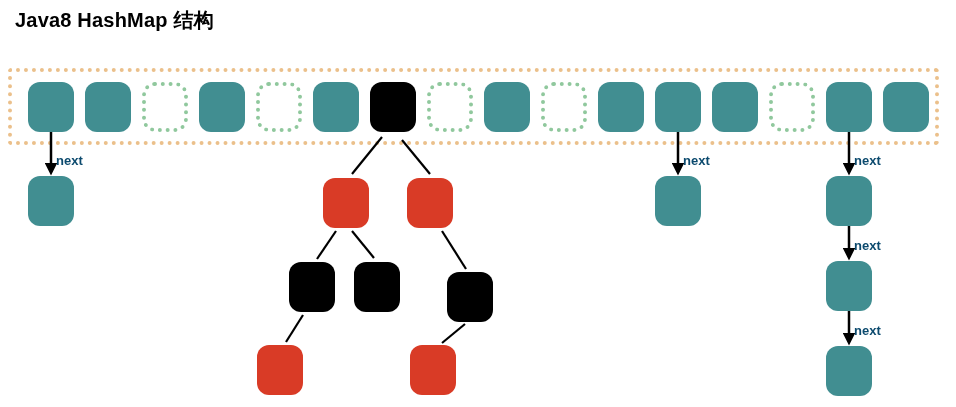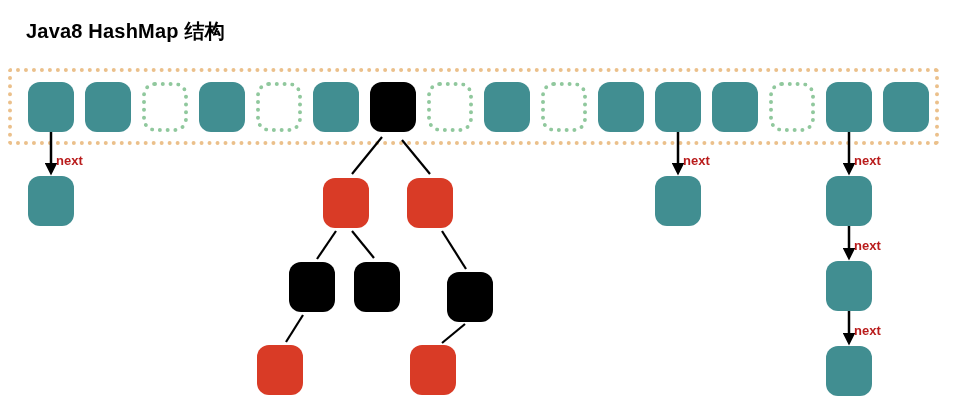--- a/index.html
+++ b/index.html
@@ -1,37 +1,37 @@
 <!DOCTYPE html>
 <html style="--teal: #418E91; --red: #D93B26; --black: #000000; --orange: #EBC08B; --green: #90C89D;"><head>
 <meta charset="utf-8">
 <style>
   html,body{margin:0;padding:0;background:#fff;}
   #canvas{
     position:relative;width:956px;height:407px;background:#fff;overflow:hidden;
     font-family:"Liberation Sans",sans-serif;
   }
   #page-title{
-    position:absolute;left:14px;top:6px;margin:12px;
+    position:absolute;left:14px;top:6px;margin:1px;
     font:700 20px "Liberation Sans",sans-serif;color:#000;letter-spacing:.2px;
   }
   #bucket-border{
     position:absolute;left:8px;top:68px;width:931px;height:77px;
     box-sizing:border-box;border:4px dotted var(--orange);border-radius:4px;
   }
   .cell{position:absolute;width:46px;height:50px;border-radius:12px;box-sizing:border-box;}
   .cell.filled{background:var(--teal);}
   .cell.tree_root{background:var(--black);}
   .cell.empty{background:transparent;border:4px dotted var(--green);border-radius:13px;}
   .node{position:absolute;width:46px;height:50px;border-radius:12px;}
   .node.teal{background:var(--teal);}
   .node.red{background:var(--red);}
   .node.black{background:var(--black);}
   .next-label{
-    position:absolute;font:700 13px "Liberation Sans",sans-serif;color:#b91c1c;line-height:14px;
+    position:absolute;font:700 13px "Liberation Sans",sans-serif;color:#0c4a6e;line-height:14px;
   }
   #edges{position:absolute;left:0;top:0;width:956px;height:407px;pointer-events:none;}
   #edges line.arrow{stroke:#000;stroke-width:2.5;marker-end:url(#ah);}
   #edges line.edge{stroke:#000;stroke-width:2.2;}
 </style>
 </head>
 <body>
 
 <div id="canvas">
   <h1 id="page-title">Java8 HashMap 结构</h1>

